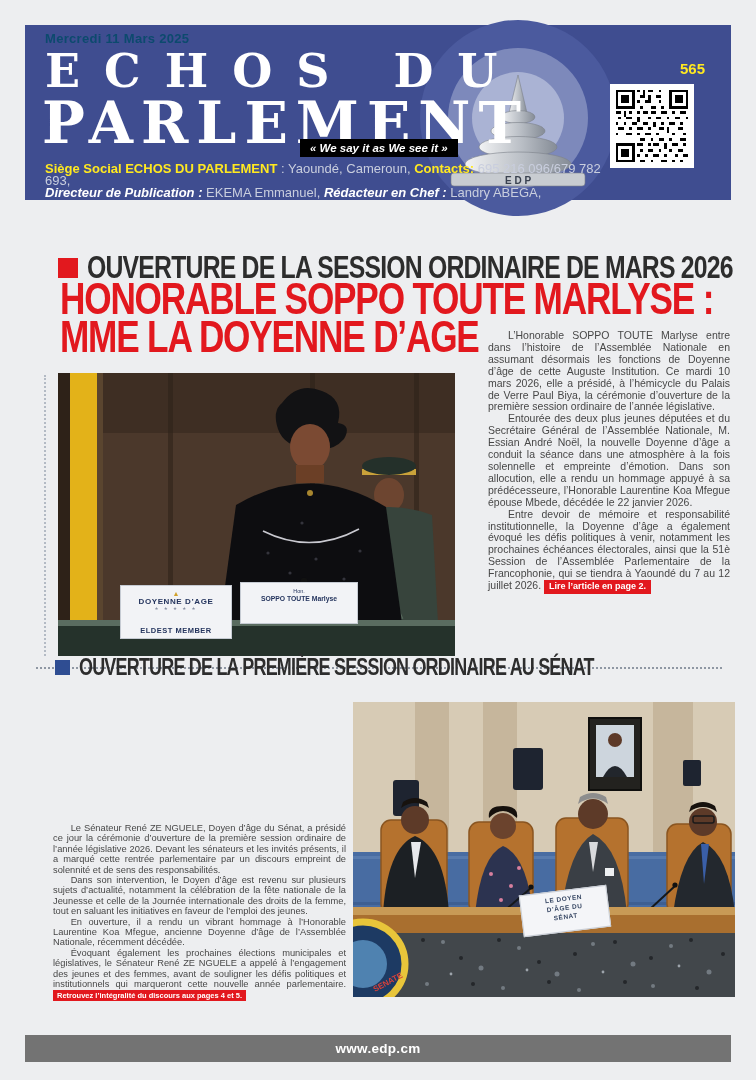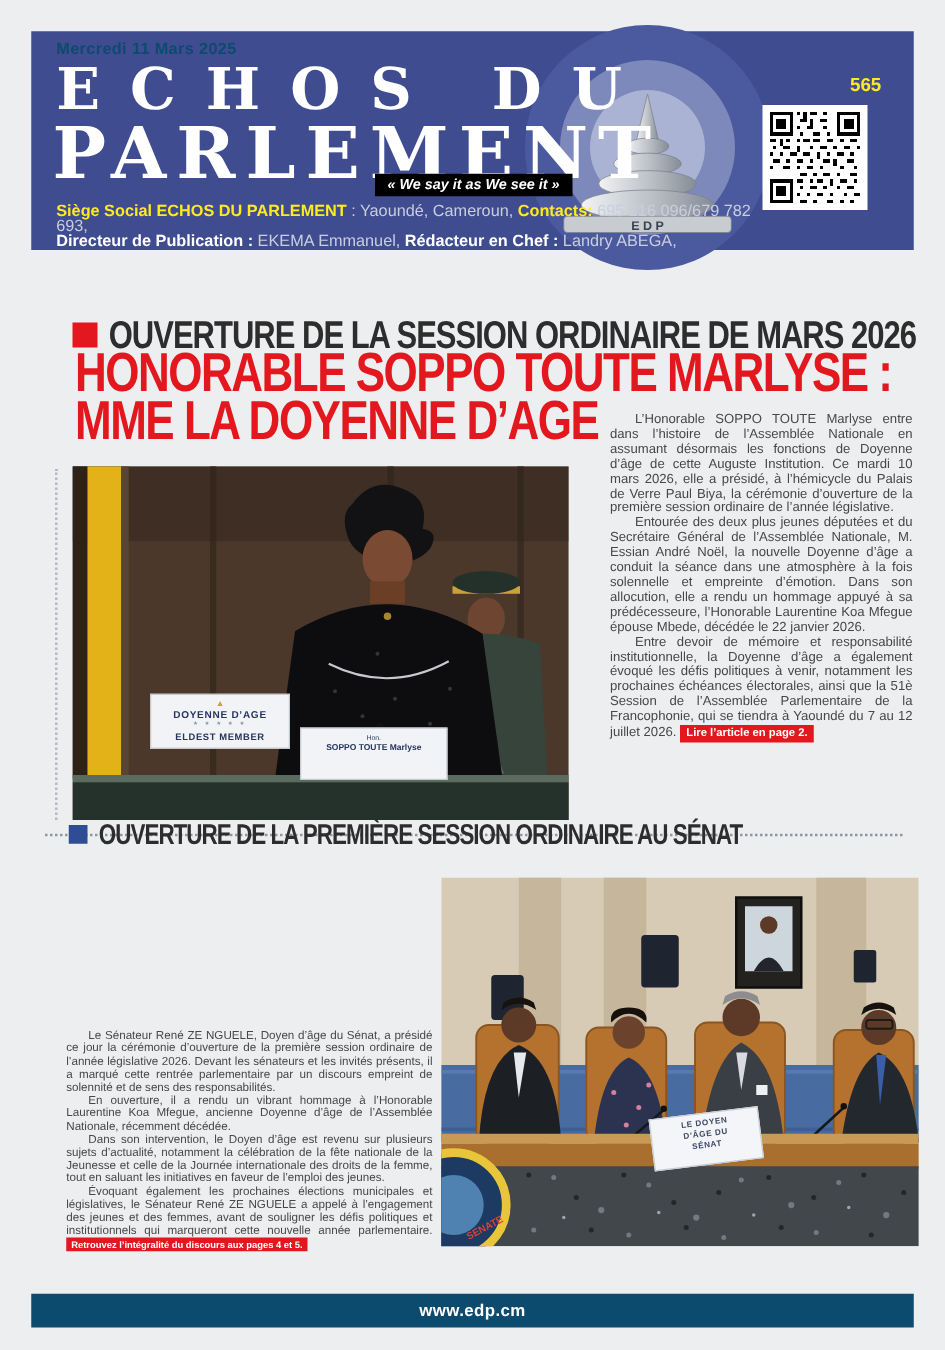--- a/index.html
+++ b/index.html
@@ -13,21 +13,21 @@
   .c-outer{left:420px;top:20px;width:196px;height:196px;background:#4b5a9e;}
   .c-mid{left:448px;top:48px;width:140px;height:140px;background:#7d89bb;}
   .c-inner{left:472px;top:72px;width:92px;height:92px;background:#aab3d4;}
   .building{left:443px;top:75px;width:150px;height:120px;z-index:3;}
   .date-line{left:45px;top:31px;color:#0c4a6e;font-weight:bold;font-size:13px;letter-spacing:.3px;z-index:4;}
   .title1{left:45px;top:48px;color:#fff;font-family:"DejaVu Serif",serif;font-weight:bold;font-size:46px;letter-spacing:24px;line-height:1;z-index:4;}
   .title2{left:42px;top:94px;color:#fff;font-family:"DejaVu Serif",serif;font-weight:bold;font-size:57px;letter-spacing:8px;line-height:1;z-index:4;}
   .tagline{left:300px;top:139px;background:#000000;color:#fff;font-style:italic;font-weight:bold;font-size:11.5px;padding:3px 10px;white-space:nowrap;z-index:5;}
   .hinfo{left:45px;top:163px;width:560px;font-size:13px;line-height:12px;color:#c9cede;z-index:5;}
   .hinfo .yl{color:#ffe920;font-weight:bold;}
-  .hinfo .bd{color:#ffffff;font-weight:bold;}
+  .hinfo .bd{color:#ffffff;font-weight:bold;font-style:italic;}
   .issue-no{left:680px;top:60px;color:#ffe920;font-weight:bold;font-size:15px;z-index:5;}
   .qr{left:610px;top:84px;width:84px;height:84px;background:#fff;padding:3px;box-sizing:border-box;z-index:5;}
 
   
   .kicker-row{display:flex;align-items:center;gap:9px;z-index:4;}
   .k1{left:58px;top:250px;}
   .ksq{width:20px;height:20px;background:#e2181e;flex:0 0 auto;}
   .ksq2{width:15px;height:15px;background:#2f4d92;flex:0 0 auto;}
   .ktext{font-weight:bold;font-size:31px;color:#2d2d2d;transform:scaleX(.8);transform-origin:0 50%;white-space:nowrap;letter-spacing:-1px;}
   .ktext2{font-size:23px;transform:scaleX(.78);}
@@ -35,42 +35,42 @@
   .hl-red .ln,.hl-blue .ln{display:inline-block;transform:scaleX(.8);transform-origin:0 50%;white-space:nowrap;letter-spacing:-1.5px;}
   .photo1{left:58px;top:373px;width:397px;height:283px;z-index:3;}
   .vdots{left:44px;top:375px;height:281px;border-left:2px dotted #b3bac4;z-index:2;}
   .body1{left:488px;top:330px;width:242px;font-size:10.5px;line-height:11.9px;color:#474747;text-align:justify;z-index:4;}
   .body1 p,.body2 p{margin:0;text-indent:1.9em;}
   .badge{display:inline-block;background:#e2181e;color:#fff;font-weight:bold;font-size:9px;line-height:1;padding:2px 5px 3px;text-indent:0;white-space:nowrap;}
   .badge2{font-size:7.5px;padding:2px 4px;}
 
   
   .plate{background:#f2f3f6;border:1px solid #c6cbd3;box-sizing:border-box;text-align:center;color:#25355e;overflow:hidden;z-index:6;}
-  .plateA{left:120px;top:555px;width:112px;height:44px;padding-top:4px;}
+  .plateA{left:120px;top:585px;width:112px;height:54px;padding-top:4px;}
   .plateB{left:240px;top:582px;width:118px;height:42px;padding-top:5px;}
   .plate .emblem{color:#d1a12c;font-size:7px;line-height:7px;}
   .plate .big{font-weight:bold;font-size:8px;letter-spacing:.6px;}
   .plate .stars{font-size:4.5px;color:#8a93a5;letter-spacing:2px;line-height:6px;}
-  .plate .sub{font-weight:bold;font-size:7.5px;letter-spacing:.5px;margin-top:3px;text-align:center;}
+  .plate .sub{font-weight:bold;font-size:7.5px;letter-spacing:.5px;margin-top:14px;text-align:center;}
   .plate .hon{font-size:5.5px;line-height:7px;}
   .plate .nm{font-weight:bold;font-size:6.8px;}
 
   
   .dotsep{left:36px;top:667px;width:686px;border-top:2px dotted #8f97a3;z-index:3;}
 
   
   .k2{left:55px;top:654px;}
   .hl-blue{left:53px;top:700px;color:#2f4d92;font-weight:bold;font-size:34px;line-height:37px;z-index:4;}
   .photo2{left:353px;top:702px;width:382px;height:295px;z-index:3;}
   .body2{left:53px;top:812px;width:293px;font-size:9.3px;line-height:10.4px;color:#474747;text-align:justify;z-index:4;margin-top:11px;}
   .plateC{left:521px;top:890px;width:88px;height:42px;padding-top:3px;transform:rotate(-7deg);background:#f4f5f8;border:1px solid #c9ced6;}
   .plateC div{font-weight:bold;font-size:6.5px;line-height:9px;color:#3a4a66;letter-spacing:.5px;}
 
   
-  .footer{left:25px;top:1035px;width:706px;height:27px;background:#0c4a6e;display:flex;align-items:center;justify-content:center;z-index:4;}
+  .footer{left:25px;top:1035px;width:706px;height:27px;background:#737373;display:flex;align-items:center;justify-content:center;z-index:4;}
   .footer span{color:#fff;font-weight:bold;font-size:13.5px;letter-spacing:.3px;}
 </style>
 </head>
 <body>
 
 <div class="page">
 
   <div class="abs masthead-bg"></div>
   <div class="abs hero-circle c-outer"></div>
   <div class="abs hero-circle c-mid"></div>
@@ -321,22 +321,22 @@
   </svg>
 
   <div class="abs plate plateC">
     <div>LE DOYEN</div>
     <div>D’ÂGE DU</div>
     <div>SÉNAT</div>
   </div>
 
   <div class="abs body2">
     <p><span>Le Sénateur René ZE NGUELE, Doyen d’âge du Sénat, a présidé ce jour la cérémonie d’ouverture de la première session ordinaire de l’année législative 2026. Devant les sénateurs et les invités présents, il a marqué cette rentrée parlementaire par un discours empreint de solennité et de sens des responsabilités.</span></p>
+    <p><span>Dans son intervention, le Doyen d’âge est revenu sur plusieurs sujets d’actualité, notamment la célébration de la fête nationale de la Jeunesse et celle de la Journée internationale des droits de la femme, tout en saluant les initiatives en faveur de l’emploi des jeunes.</span></p>
     <p><span>En ouverture, il a rendu un vibrant hommage à l’Honorable Laurentine Koa Mfegue, ancienne Doyenne d’âge de l’Assemblée Nationale, récemment décédée.</span></p>
-    <p><span>Dans son intervention, le Doyen d’âge est revenu sur plusieurs sujets d’actualité, notamment la célébration de la fête nationale de la Jeunesse et celle de la Journée internationale des droits de la femme, tout en saluant les initiatives en faveur de l’emploi des jeunes.</span></p>
     <p><span>Évoquant également les prochaines élections municipales et législatives, le Sénateur René ZE NGUELE a appelé à l’engagement des jeunes et des femmes, avant de souligner les défis politiques et institutionnels qui marqueront cette nouvelle année parlementaire.</span> <span class="badge badge2">Retrouvez l’intégralité du discours aux pages 4 et 5.</span></p>
   </div>
 
   <div class="abs footer">
     <span>www.edp.cm</span>
   </div>
 
 </div>
 
 </body></html>

